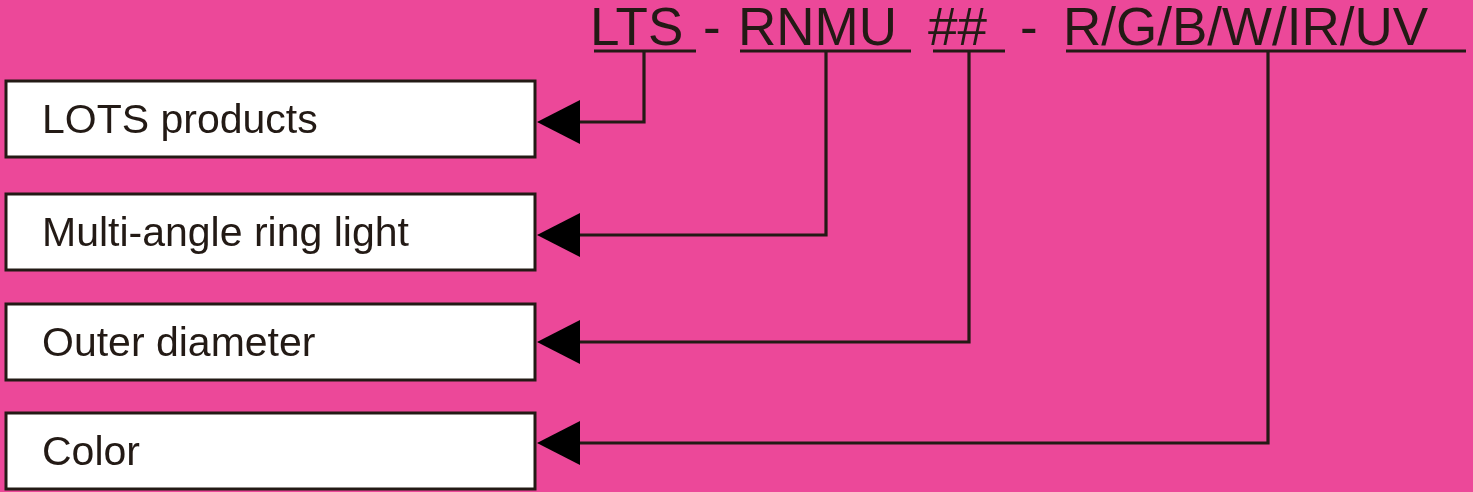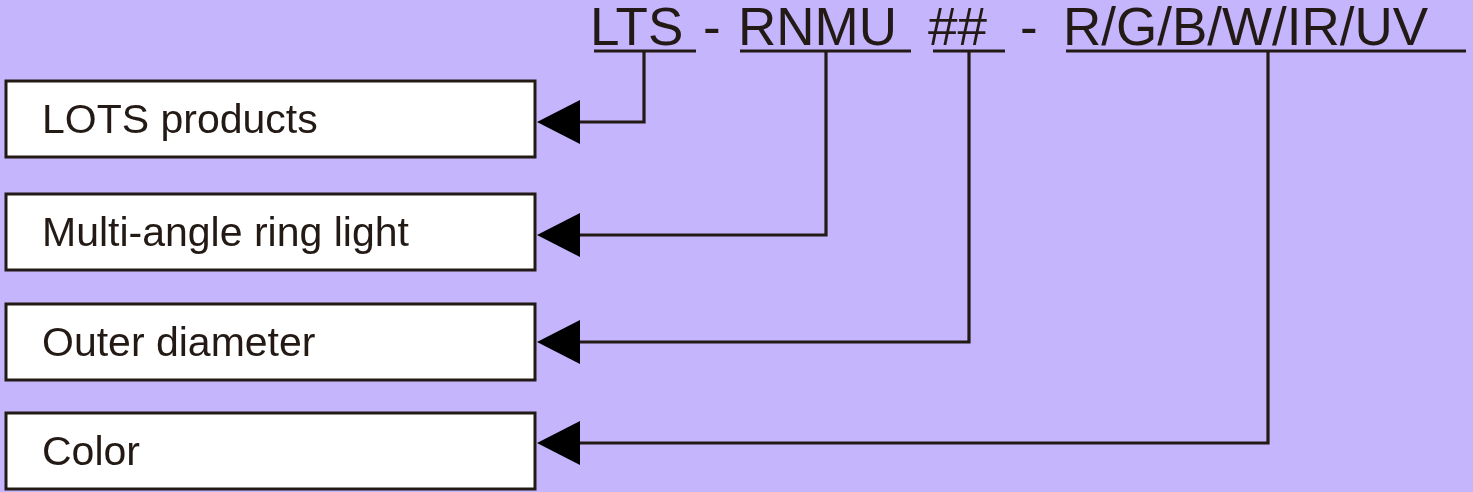--- a/index.html
+++ b/index.html
@@ -10,21 +10,21 @@
   body {
     width: 1473px;
     height: 492px;
     font-family: "Liberation Sans", sans-serif;
     overflow: hidden;
   }
   #diagram-root {
     position: relative;
     width: 1473px;
     height: 492px;
-    background: #c4b5fd;
+    background: #ec4899;
   }
   #diagram-svg {
     position: absolute;
     left: 0;
     top: 0;
     width: 1473px;
     height: 492px;
   }
   .partnum-text {
     font-family: "Liberation Sans", sans-serif;

